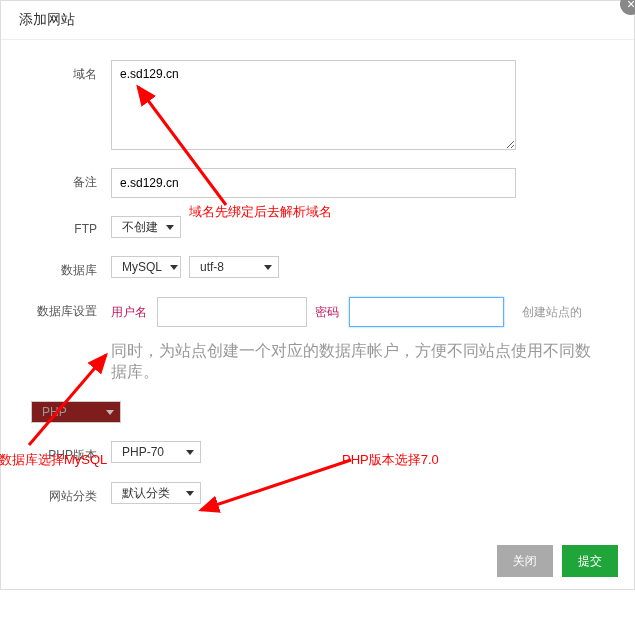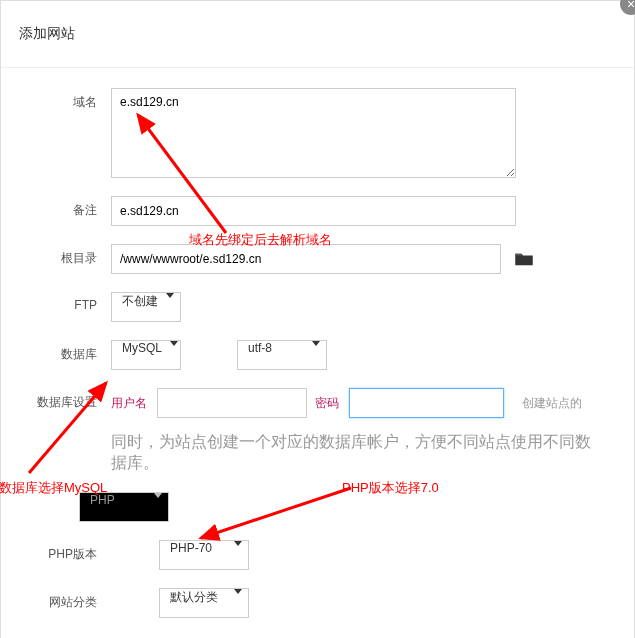--- a/index.html
+++ b/index.html
@@ -1,33 +1,33 @@
 <!DOCTYPE html>
 <html><head>
 <meta charset="utf-8">
 <style>
   * { box-sizing: border-box; margin: 0; padding: 0; }
   body { font-family: "Microsoft YaHei", Arial, sans-serif; font-size: 12px; color: #333; background: #fff; width: 635px; }
   .dialog { border: 1px solid #ddd; background: #fff; position: relative; }
-  .dialog-header { padding: 24px 18px; font-size: 14px; border-bottom: 1px solid #eee; }
+  .dialog-header { padding: 10px 18px; font-size: 14px; border-bottom: 1px solid #eee; }
   .close-btn { position: absolute; top: -8px; right: -8px; width: 22px; height: 22px; border-radius: 50%; background: #888; color: #fff; display: flex; align-items: center; justify-content: center; font-size: 14px; cursor: pointer; }
   .form { padding: 20px 30px 10px 30px; position: relative; }
   .row { display: flex; align-items: flex-start; margin-bottom: 18px; }
   .label { width: 80px; text-align: right; padding-right: 14px; padding-top: 6px; color: #555; font-size: 12px; flex-shrink: 0; }
   .field { flex: 1; display: flex; align-items: center; flex-wrap: wrap; gap: 8px; }
   textarea.input { width: 405px; height: 90px; resize: both; padding: 6px 8px; border: 1px solid #ccc; font-family: inherit; font-size: 12px; }
   input.input { height: 30px; padding: 0 8px; border: 1px solid #ccc; font-family: inherit; font-size: 12px; }
   .w-full { width: 405px; }
   .w-root { width: 390px; }
-  .select { display: inline-flex; justify-content: space-between; height: 30px; border: 1px solid #ccc; padding: 0 6px 0 10px; background: #fff; font-size: 12px; cursor: pointer; }
-  .select.disabled { background: #000000; color: #999; cursor: default; }
+  .select { display: inline-flex; align-items: center; justify-content: space-between; height: 22px; border: 1px solid #ccc; padding: 0 6px 0 10px; background: #fff; font-size: 12px; cursor: pointer; }
+  .select.disabled { background: #7f1d1d; color: #999; cursor: default; }
   .caret { width: 0; height: 0; border-left: 4px solid transparent; border-right: 4px solid transparent; border-top: 5px solid #333; margin-left: 8px; }
   .select.disabled .caret { border-top-color: #bbb; }
   .w70 { width: 70px; }
-  .w90 { width: 90px; margin-left: 48px; }
+  .w90 { width: 90px; }
   .folder-icon { width: 18px; height: 14px; margin-left: 6px; cursor: pointer; }
   .folder-icon svg { width: 100%; height: 100%; display: block; }
   .sublabel { font-size: 12px; color: #be185d; margin-right: 2px; }
   .hint { font-size: 16px; color: #999; margin-top: 6px; width: 100%; }
   .side-hint { font-size: 12px; color: #999; margin-left: 10px; }
   .db-user { width: 150px; }
   .db-pass { width: 155px; border: 1px solid #5db2ff !important; box-shadow: 0 0 2px rgba(93,178,255,0.7); }
   .footer { padding: 12px 16px; text-align: right; }
   .btn { display: inline-block; height: 32px; line-height: 32px; padding: 0 16px; font-size: 12px; border: none; cursor: pointer; margin-left: 6px; }
   .btn-default { background: #aaa; color: #fff; }
@@ -51,32 +51,20 @@
       </div>
     </div>
 
     <div class="row">
       <div class="label">备注</div>
       <div class="field">
         <input class="input w-full" value="e.sd129.cn" style="">
       </div>
     </div>
 
-    <div class="row">
-      <div class="label">根目录</div>
-      <div class="field">
-        <input class="input w-root" value="/www/wwwroot/e.sd129.cn" style="">
-        <span class="folder-icon">
-          <svg viewBox="0 0 20 16">
-              <path d="M0 2 L7 2 L9 4 L20 4 L20 15 L0 15 Z" fill="#333"></path>
-              <path d="M0 2 L7 2 L9 4 L0 4 Z" fill="#555"></path>
-            </svg>
-        </span>
-      </div>
-    </div>
 
     <div class="row">
       <div class="label">FTP</div>
       <div class="field">
         <div class="select w70">
           <span>不创建</span>
           <span class="caret"></span>
         </div>
       </div>
     </div>

